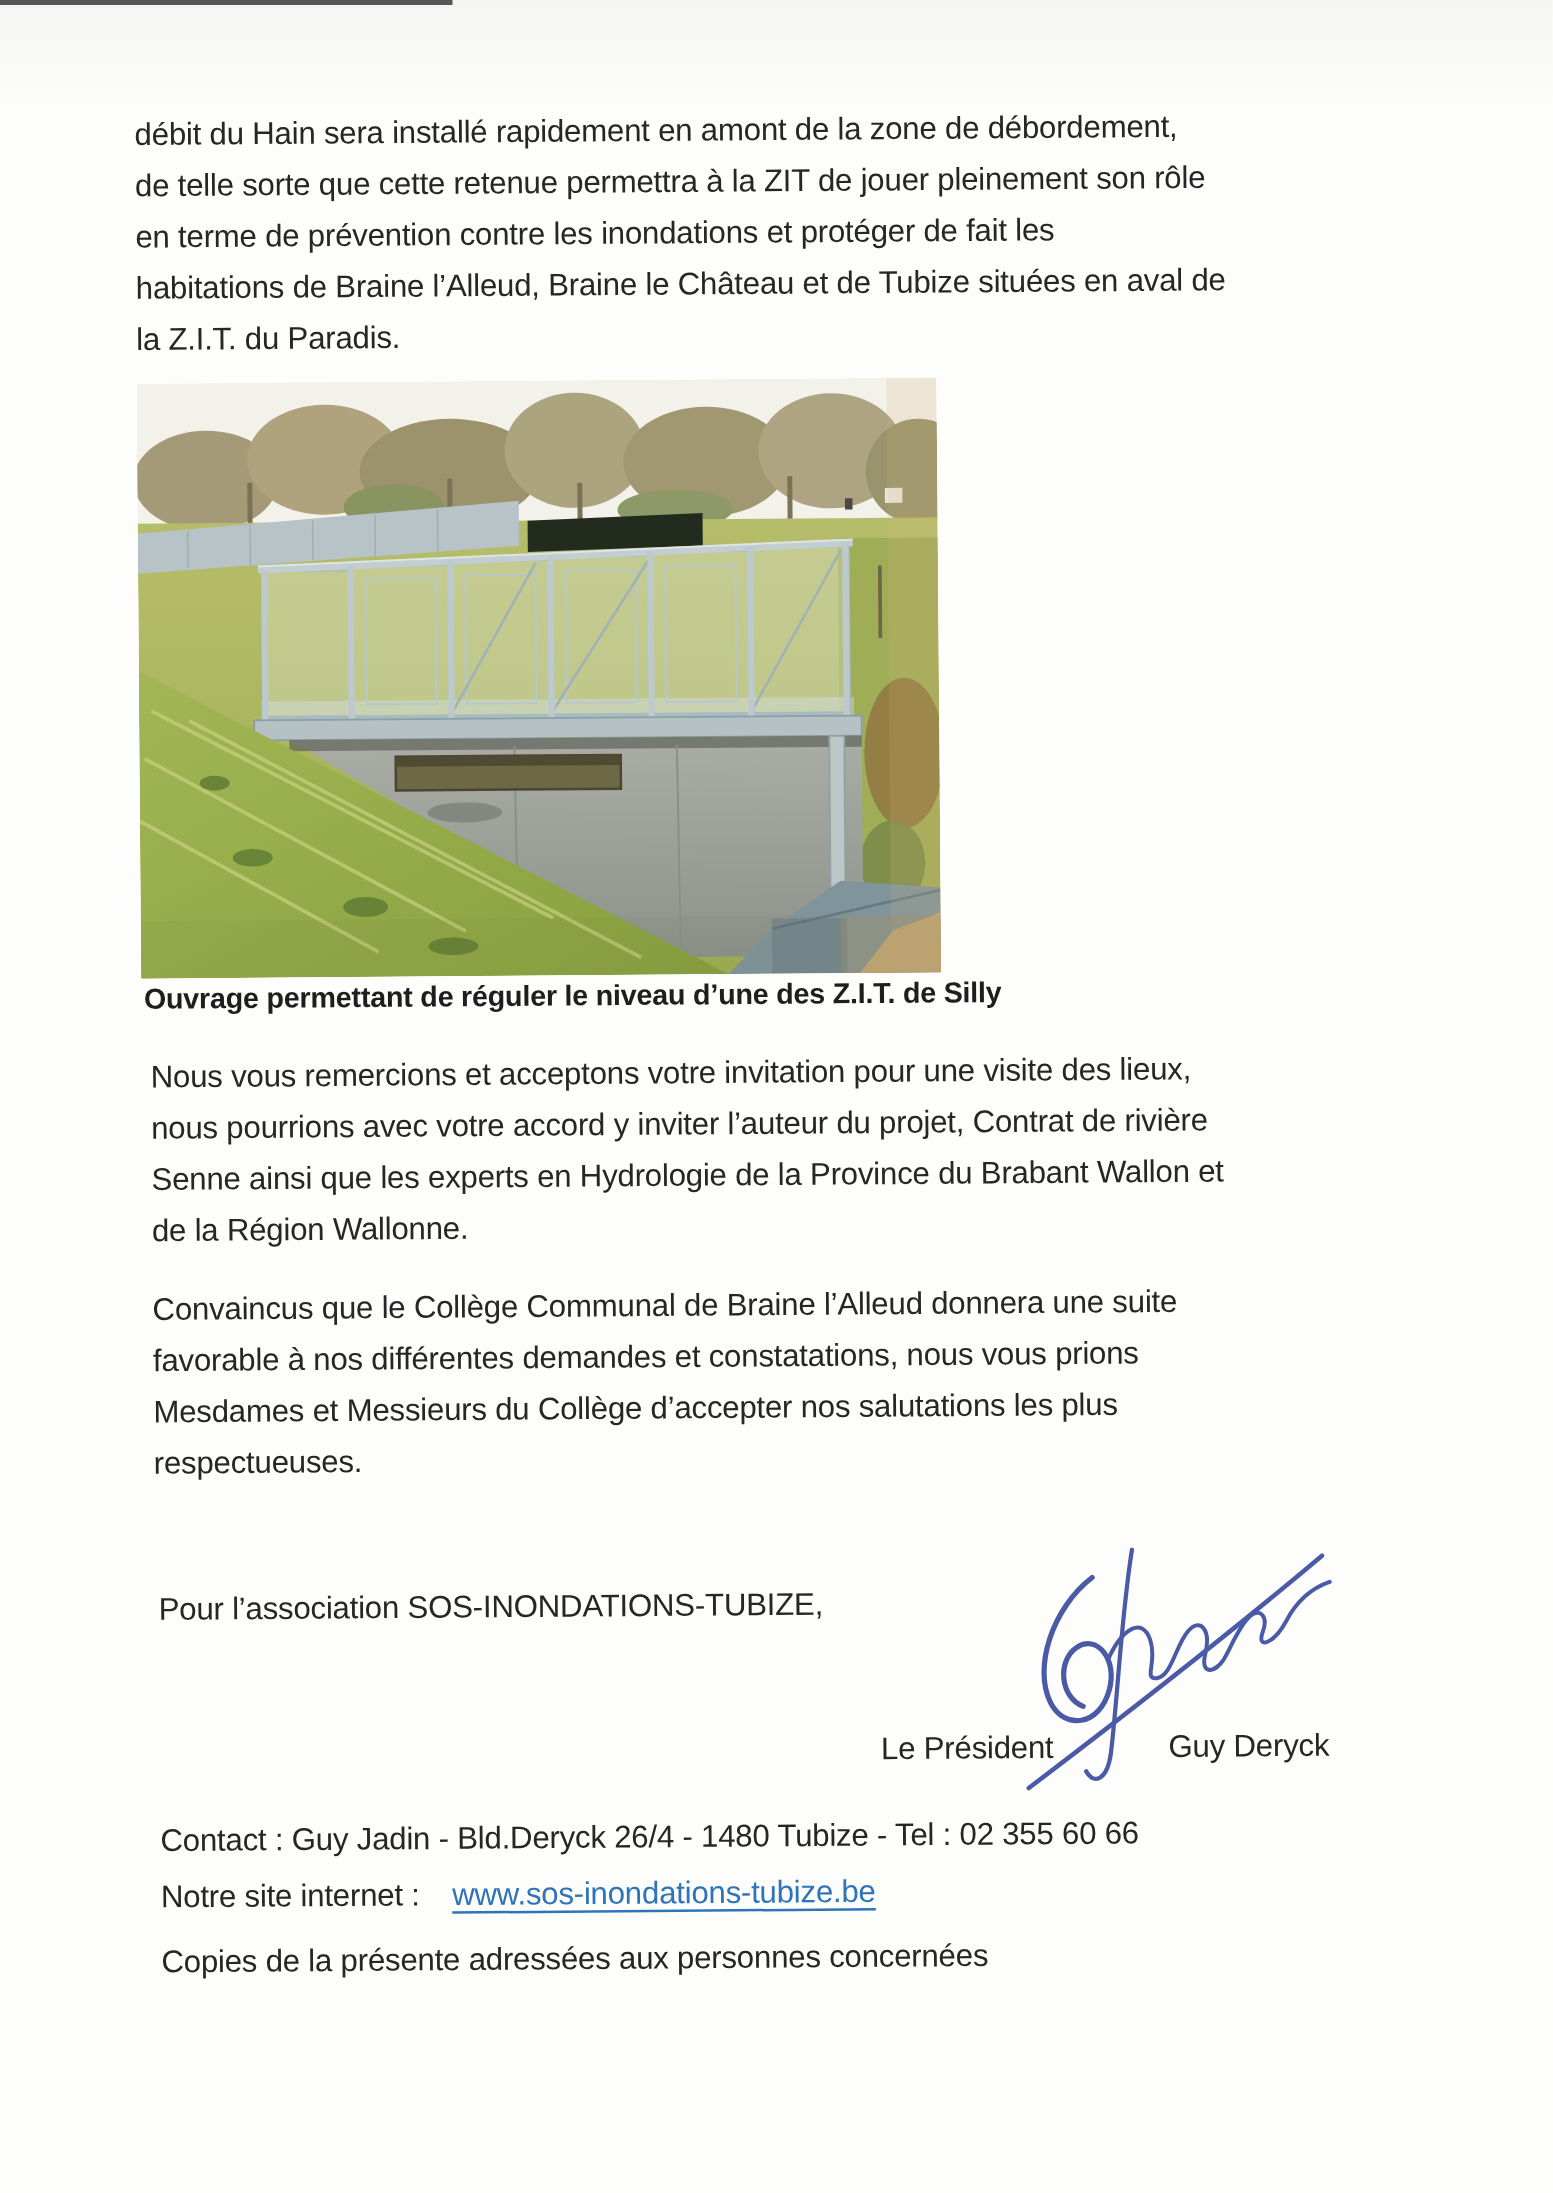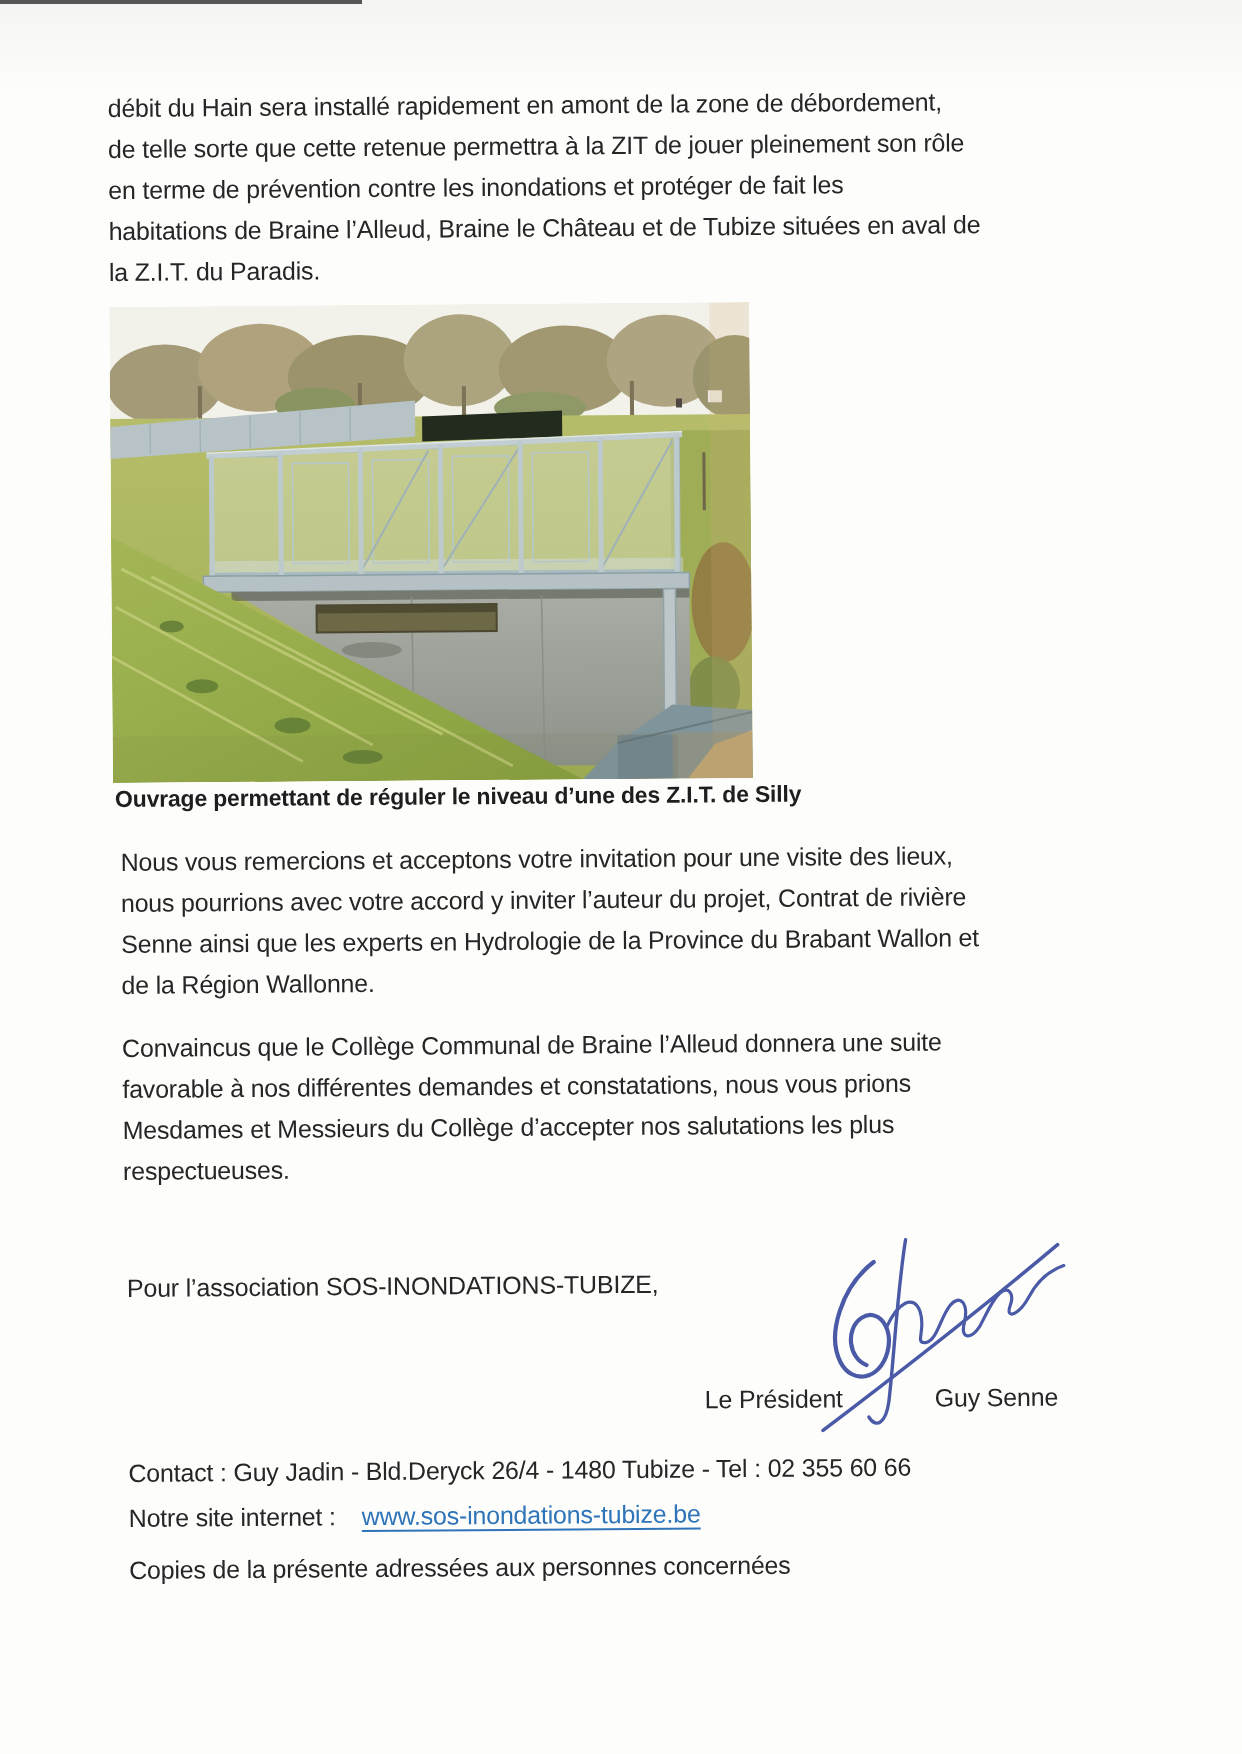--- a/index.html
+++ b/index.html
@@ -240,21 +240,21 @@
         <g fill="none" stroke="#3c4da0" stroke-linecap="round" opacity="0.92">
           <path d="M 302 14 Q 208 92 66 198" stroke-width="3.6"></path>
           <path d="M 118 30 C 86 54 70 102 84 130 C 95 152 123 149 131 120 C 138 95 121 75 105 86 C 89 97 92 126 110 133" stroke-width="4.2"></path>
           <path d="M 150 8 C 141 62 138 122 132 170 C 129 191 119 197 112 185" stroke-width="3.4"></path>
           <path d="M 130 96 C 142 70 158 62 164 80 C 170 98 158 112 169 111 C 181 109 184 86 194 74 C 204 62 213 72 208 92 C 204 107 214 109 223 96 C 229 86 235 70 244 62 C 252 55 259 62 254 75 C 249 89 263 84 273 66 C 281 51 293 40 308 35" stroke-width="3.2"></path>
         </g>
       </svg>
     </div>
 
     <div id="president-line-label" class="single-line" style="left:700px; top:1386px;">Le Président</div>
-    <div id="president-line-name" class="single-line" style="left:930px; top:1386px;">Guy Senne</div>
+    <div id="president-line-name" class="single-line" style="left:930px; top:1386px;">Guy Deryck</div>
 
     <div class="single-line" style="left:123px; top:1455px;">Contact : Guy Jadin - Bld.Deryck 26/4 - 1480 Tubize - Tel : 02 355 60 66</div>
 
     <div class="single-line" style="left:123px; top:1500px;">
       <span>Notre site internet :</span><span class="weblink">www.sos-inondations-tubize.be</span>
     </div>
 
     <div class="single-line" style="left:123px; top:1552px;">Copies de la présente adressées aux personnes concernées</div>
 
   </div>

